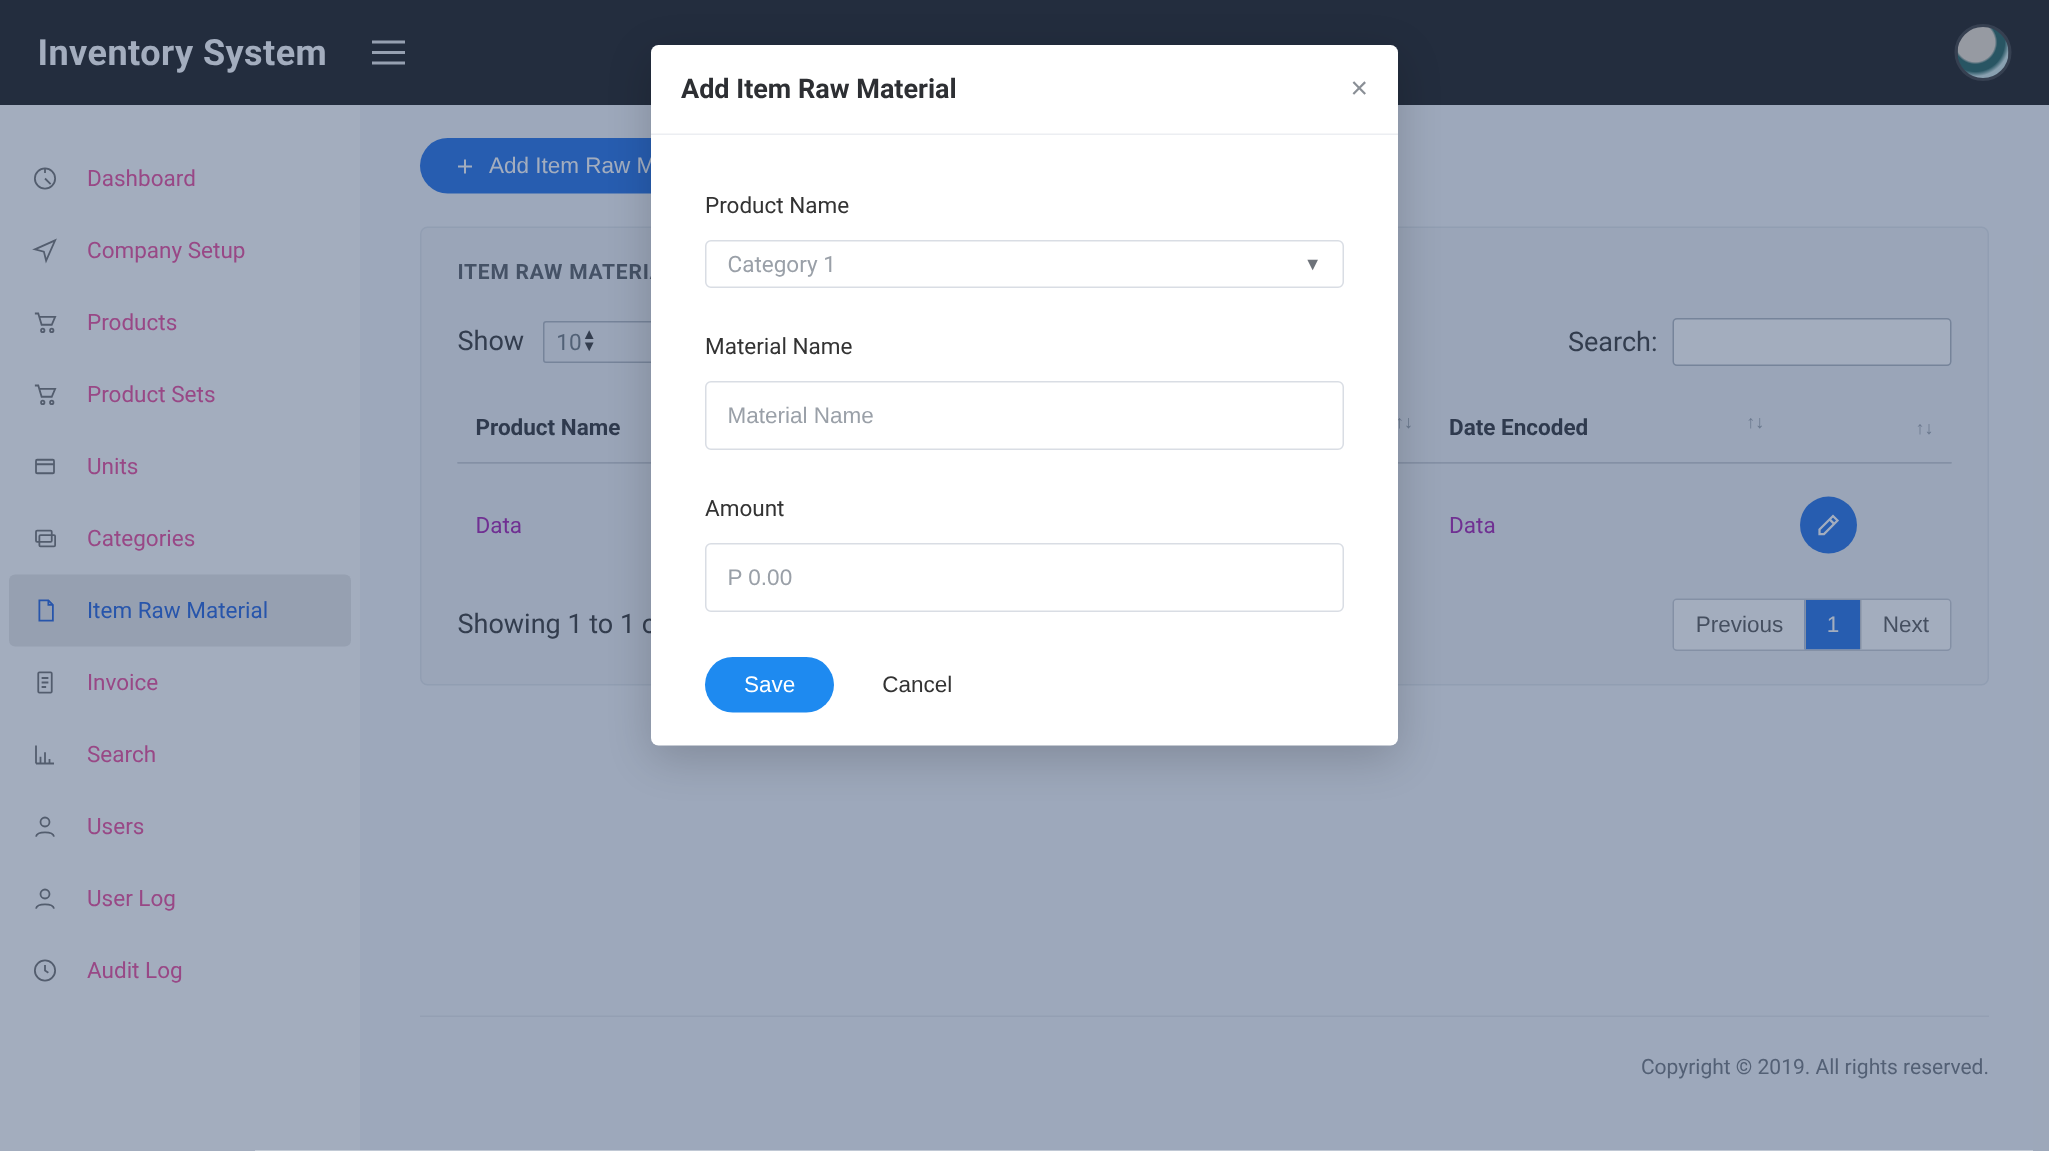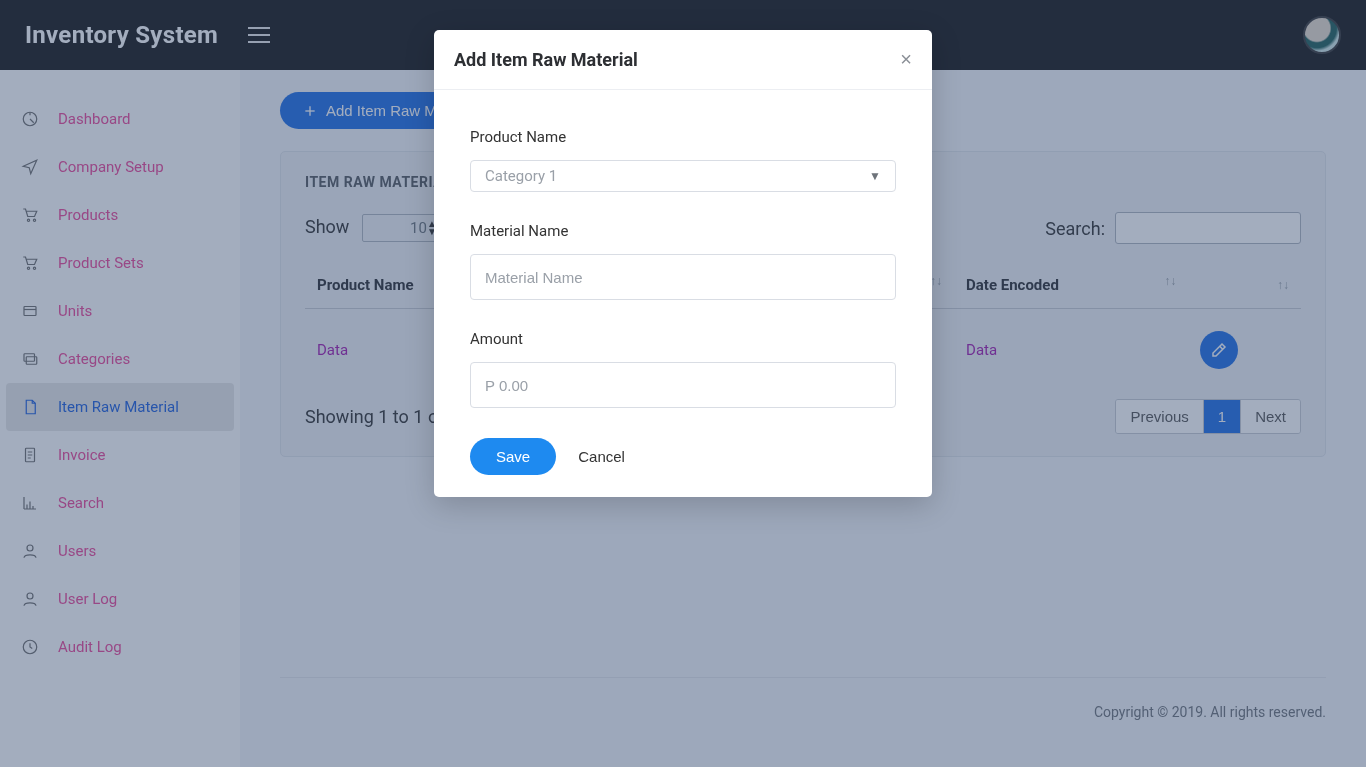--- a/index.html
+++ b/index.html
@@ -86,21 +86,21 @@
   padding: 22px 24px;
 }
 .card-title { font-size: 14px; font-weight: 700; letter-spacing: 0.5px; color: #55595f; text-transform: uppercase; }
 .card-controls {
   display: flex; justify-content: space-between; align-items: center;
   margin-top: 22px;
   color: #333;
   font-size: 18px;
 }
 .length-select {
-  display: inline-flex; align-items: center; justify-content: flex-end;
+  display: inline-flex; align-items: center; justify-content: flex-start;
   border: 1px solid #aeb4bd;
   border-radius: 2px;
   padding: 4px 8px;
   width: 84px;
   font-size: 15px;
   color: #6c757d;
   margin: 0 8px;
 }
 .length-select .arrows { line-height: 8px; font-size: 10px; color: #333; display: inline-flex; flex-direction: column; }
 .search-wrap { display: inline-flex; align-items: center; gap: 10px; font-size: 18px; color: #333; }
@@ -171,21 +171,21 @@
   width: 100%; height: 46px; border: 1px solid #d9dde4; border-radius: 4px;
   padding: 0 14px; font-size: 15px; color: #333;
 }
 .form-control::placeholder { color: #9aa0a8; }
 .form-select {
   width: 100%; height: 32px; border: 1px solid #d9dde4; border-radius: 4px;
   padding: 0 14px; display: flex; align-items: center; justify-content: space-between;
   color: #9aa0a8; font-size: 15px; cursor: pointer; text-align: right;
 }
 .form-select .caret { color: #6e737a; font-size: 12px; }
-.modal-actions { display: flex; align-items: center; gap: 22px; margin-top: 30px; }
+.modal-actions { display: flex; align-items: center; gap: 32px; margin-top: 30px; }
 .btn-save {
   background: #1e8af0; color: #fff; border: none; border-radius: 22px; padding: 10px 26px; font-size: 15px; cursor: pointer;
 }
 .btn-cancel { background: none; border: none; color: #333; font-size: 15px; cursor: pointer; }
 
 svg { display: block; }
 </style>
 </head>
 <body>
 

